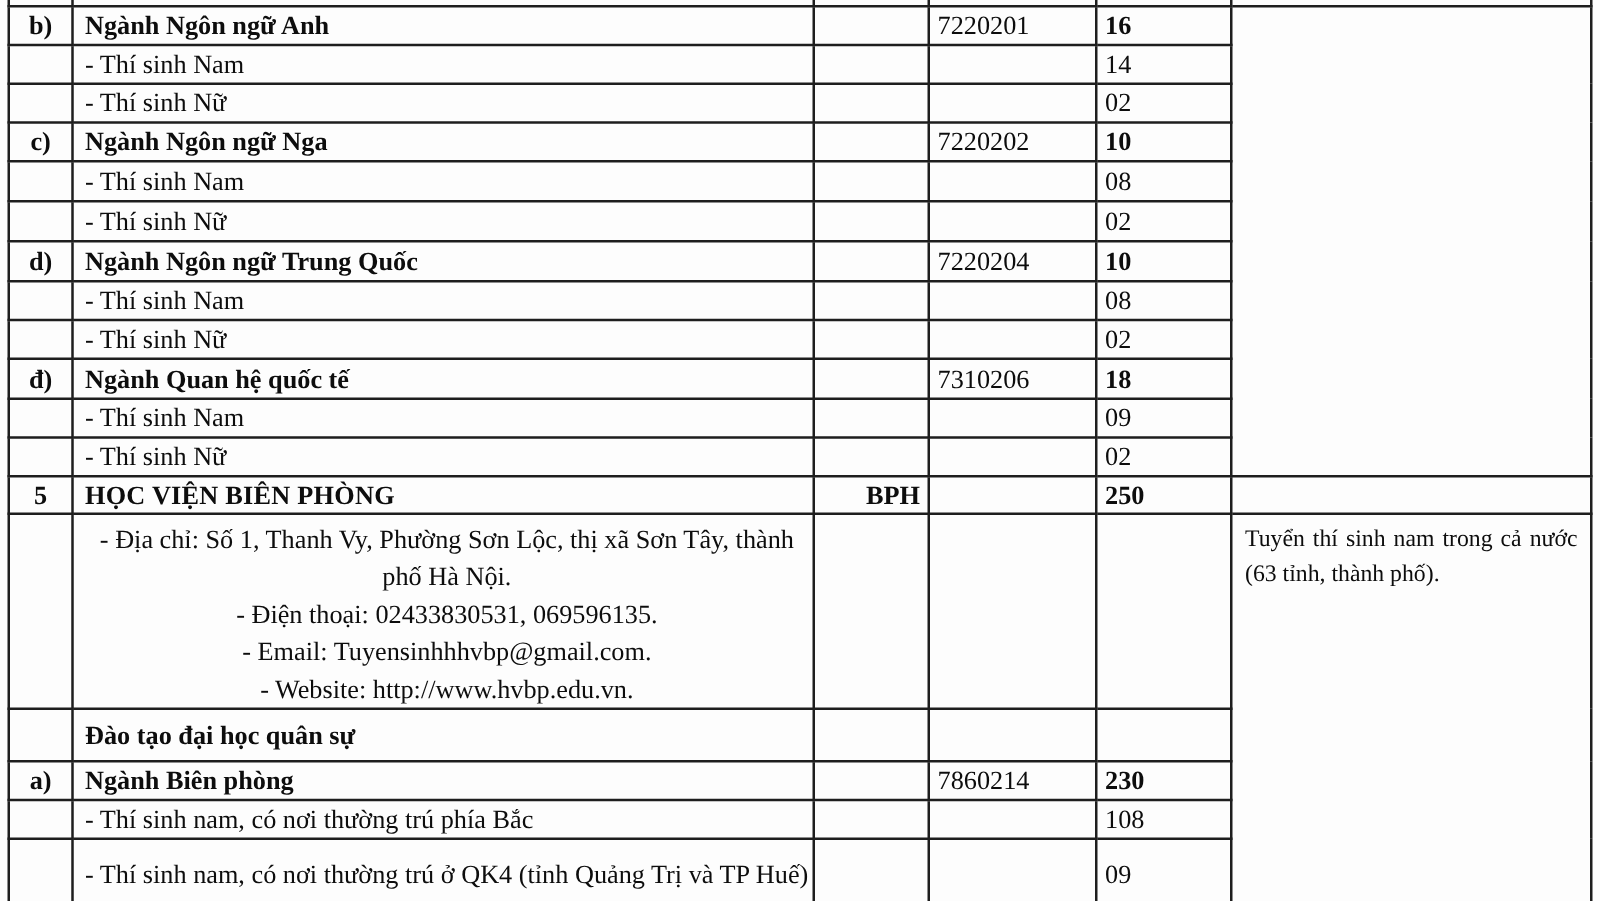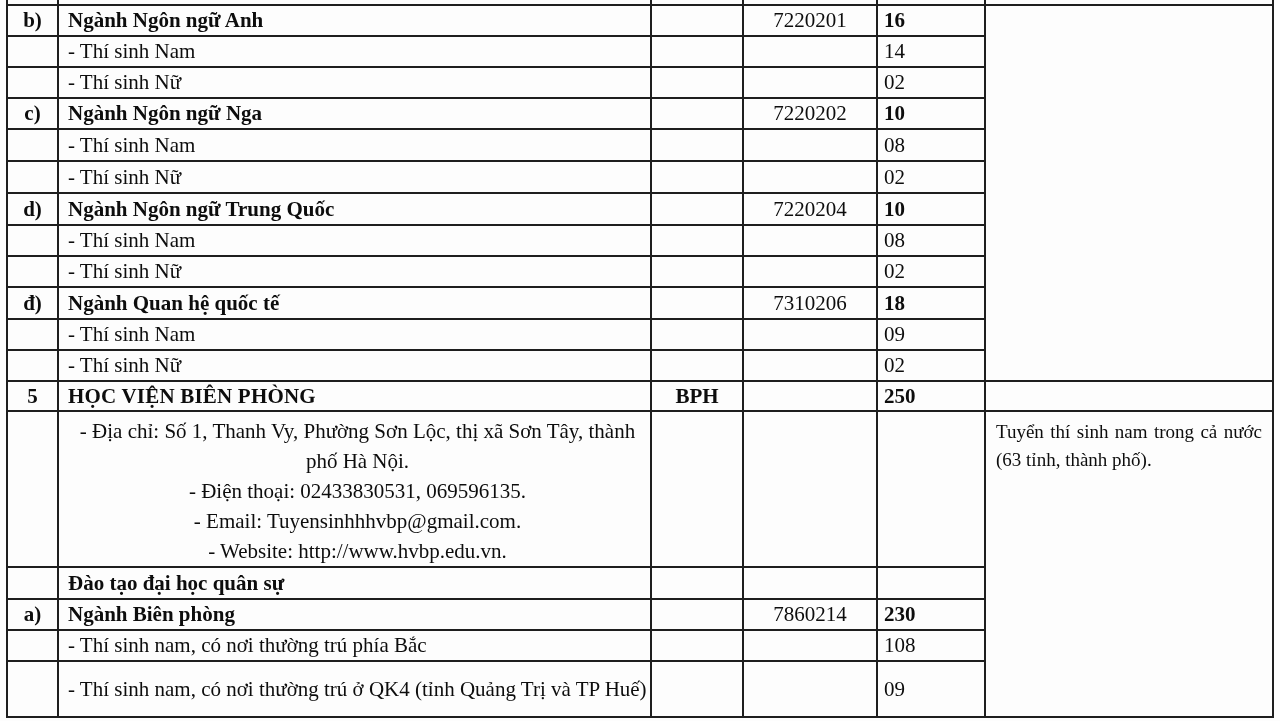--- a/index.html
+++ b/index.html
@@ -18,22 +18,22 @@
     font-size:21px;
     vertical-align:middle;
     overflow:hidden;
     white-space:normal;
   }
   tr.sliver td{border-top:none;height:4px;padding:0;}
   .c-no{text-align:center;font-weight:bold;padding:0 2px;}
   .c-name{padding-left:9px;padding-right:3px;}
   .bold{font-weight:bold;}
   .caps{letter-spacing:.2px;}
-  .c-abbr{text-align:center;font-weight:bold;}
-  .c-code{text-align:center;}
+  .c-abbr{text-align:right;font-weight:bold;}
+  .c-code{text-align:left;}
   .c-qty{}
   .addr{vertical-align:top;padding-top:4px;line-height:30px;text-align:center;}
   .c-notes{vertical-align:top;}
   .notes-text{
     text-align:justify;
     padding:6px 10px 0 10px;
     font-size:19px;
     line-height:28px;
   }
 </style>
@@ -162,21 +162,21 @@
       <div>- Điện thoại: 02433830531, 069596135.</div>
       <div>- Email: Tuyensinhhhvbp@gmail.com.</div>
       <div>- Website: http://www.hvbp.edu.vn.</div>
     </td>
     <td></td>
     <td></td>
     <td></td>
     <td class="c-notes notes-text" rowspan="5">Tuyển thí sinh nam trong cả nước (63 tỉnh, thành phố).</td>
   </tr>
 
-  <tr style="height:32px">
+  <tr style="height:42px">
     <td class="c-no"></td>
     <td class="c-name bold">Đào tạo đại học quân sự</td>
     <td class="c-abbr"></td>
     <td class="c-code"></td>
     <td class="c-qty"></td>
   </tr>
   <tr style="height:31px">
     <td class="c-no">a)</td>
     <td class="c-name bold">Ngành Biên phòng</td>
     <td class="c-abbr"></td>

